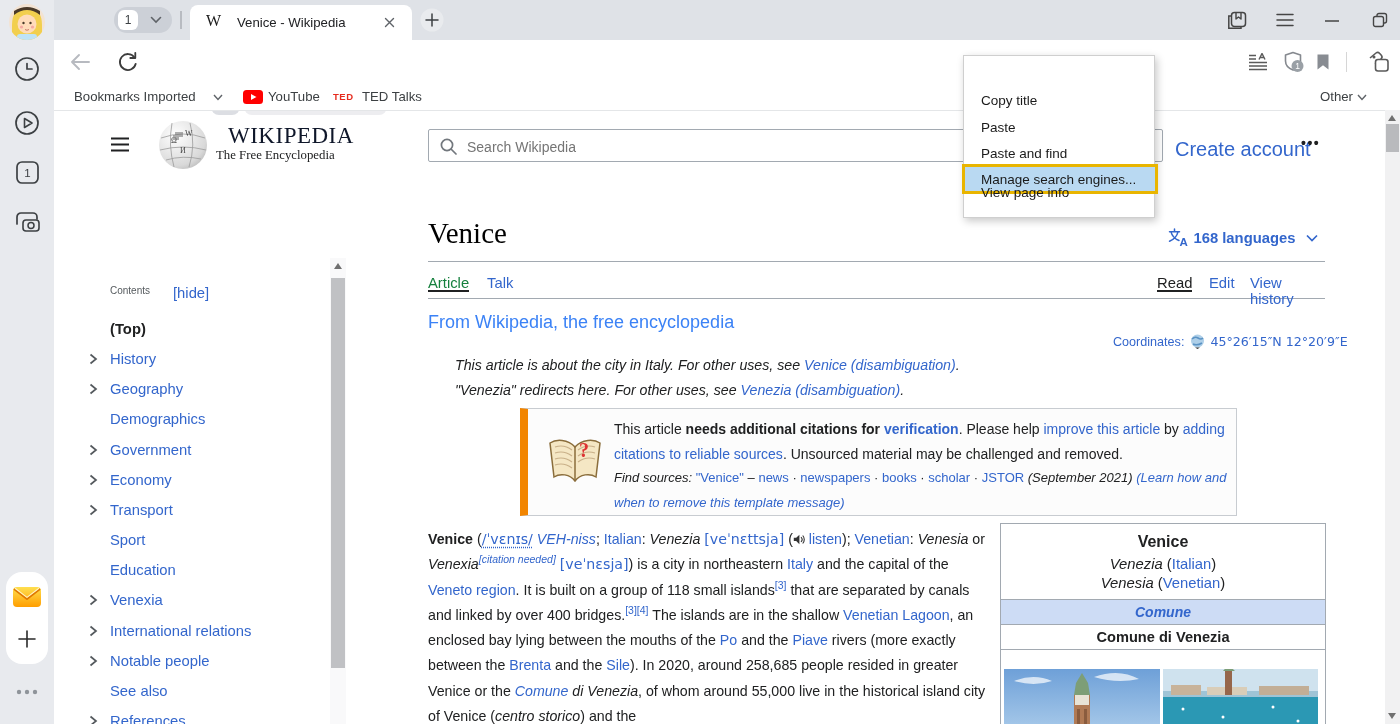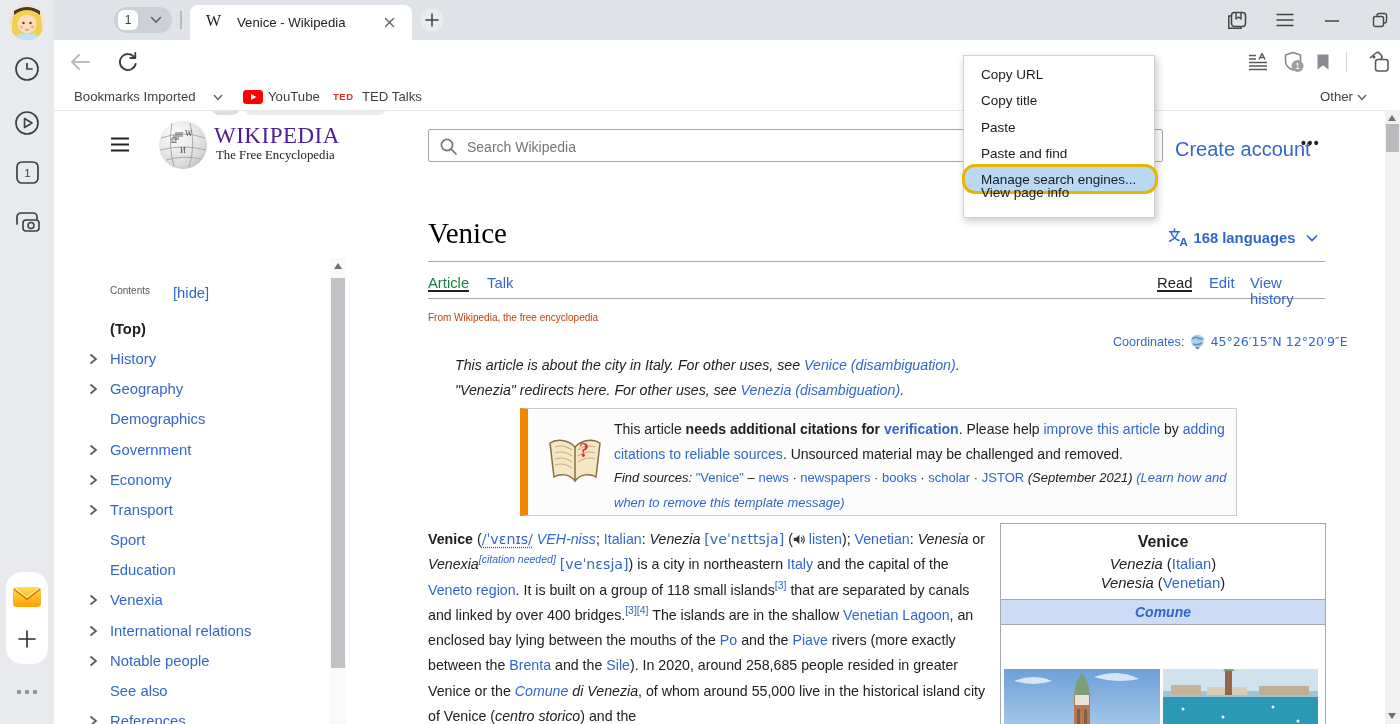--- a/index.html
+++ b/index.html
@@ -19,21 +19,21 @@
   .urlpill{position:absolute;left:190px;top:49px;width:143px;height:26px;background:#ededf0;border-radius:8px;
            font-size:13.5px;line-height:26px;color:#999ea6;padding-left:10px;box-sizing:border-box}
   .lockchip{position:absolute;left:157px;top:49px;width:29px;height:26px;background:#dcdee3;border-radius:8px}
   #centerTitle{position:absolute;left:400px;top:52px;width:640px;text-align:center;font-size:15px;color:#1f1f1f}
   
   #ctxmenu{position:absolute;left:963px;top:55px;width:192px;height:163px;background:#fff;
            border:1px solid #cfcfcf;box-shadow:2px 3px 8px rgba(0,0,0,.22);z-index:60;box-sizing:border-box}
   .menu-item{position:absolute;left:0;width:100%;height:26px;line-height:26px;padding-left:17px;
              box-sizing:border-box;font-size:13.5px;color:#1a1a1a}
   .menu-item.hl{left:-2px;width:196px;height:30px;line-height:25px;margin-top:-3px;background:#b9d9f2;
-                border:3px solid #e9b500;border-radius:13px;padding-left:16px}
+                border:3px solid #e9b500;border-radius:0;padding-left:16px}
   
   .serif{font-family:"Liberation Serif",serif}
   .lk{color:#3366cc}
   .b{font-weight:700}
   .i{font-style:italic}
   .sup{font-size:10.5px;vertical-align:super;line-height:0}
   .ipa{font-family:"DejaVu Sans",sans-serif}
   .dot{text-decoration:underline dotted #3366cc;text-underline-offset:3px}
   .rich span{white-space:pre-wrap}
   #lead{position:absolute;left:428px;top:527px;width:567px;font-size:14.2px;line-height:25.3px}
@@ -253,21 +253,21 @@
             </radialGradient>
           </defs>
         <circle cx="25" cy="25" r="24" fill="url(#gl)"></circle>
         <path d="M3 18 Q25 10 47 18 M2 30 Q25 24 48 30 M14 3 Q10 25 16 47 M32 3 Q38 25 31 47 M8 40 Q25 35 43 39" stroke="#9a9a9a" stroke-width="0.8" fill="none"></path>
         <text x="13" y="23" font-size="8" fill="#444" font-family="Liberation Serif,serif">Ω</text>
         <text x="27" y="16" font-size="8" fill="#444" font-family="Liberation Serif,serif">W</text>
         <text x="22" y="33" font-size="8" fill="#444" font-family="Liberation Serif,serif">И</text>
         <path d="M17 12 h8 v5 h-4 v3 h-6 v-5 h2 Z" fill="#6e6e6e" opacity="0.55"></path>
       </svg>
     </div>
-    <div class="abs serif" style="left:214px;top:123px;font-size:23px;letter-spacing:0.5px;color:#4c1d95">WIKIPEDIA</div>
+    <div class="abs serif" style="left:228px;top:123px;font-size:23px;letter-spacing:0.5px;color:#0f172a">WIKIPEDIA</div>
     <div class="abs serif" style="left:216px;top:148px;font-size:12.8px;color:#202122">The Free Encyclopedia</div>
 
     <div class="abs" style="left:428px;top:129px;width:735px;height:33px;border:1px solid #a2a9b1;border-radius:2px;box-sizing:border-box;background:#fff">
       <svg class="abs" style="left:11px;top:8px" width="17" height="17" viewBox="0 0 17 17">
           <circle cx="7" cy="7" r="5.6" fill="none" stroke="#72777d" stroke-width="1.7"></circle>
           <path d="M11.5 11.5 L16 16" stroke="#72777d" stroke-width="1.7" stroke-linecap="round"></path>
         </svg>
       <input style="position: absolute; left: 36px; top: 1px; width: 400px; height: 29px; border: none; outline: none; font-size: 14px; font-family: &quot;Liberation Sans&quot;, sans-serif; color: rgb(114, 119, 125); background: transparent;" placeholder="Search Wikipedia">
     </div>
     <span class="abs lk" style="left:1175px;top:138px;font-size:20px">Create account</span>
@@ -287,21 +287,21 @@
     <div class="abs" style="left:428px;top:261px;width:897px;height:1px;background:#a2a9b1"></div>
 
     <div class="abs" style="left:428px;top:274px;width:897px;height:24px;border-bottom:1px solid #a2a9b1">
       <span class="abs" style="left:0;top:1px;font-size:14.8px;color:#15803d"><span>Article</span><span class="wtab-underline"></span></span>
       <span class="abs lk" style="left:59px;top:1px;font-size:14.8px">Talk</span>
       <span class="abs" style="left:729px;top:1px;font-size:14.8px;color:#202122"><span>Read</span><span class="wtab-underline"></span></span>
       <span class="abs lk" style="left:781px;top:1px;font-size:14.8px">Edit</span>
       <span class="abs lk" style="left:822px;top:1px;font-size:14.8px">View history</span>
     </div>
 
-    <div class="abs" style="left:428px;top:312px;font-size:10px;color:#c2410c">From Wikipedia, the free encyclopedia</div>
+    <div class="abs" style="left:428px;top:312px;font-size:18px;color:#3b82f6">From Wikipedia, the free encyclopedia</div>
 
     <div class="abs" style="left:1113px;top:334px;font-size:12.6px">
       <span class="lk">Coordinates:</span>
       <svg style="display:inline-block;vertical-align:-3px;margin:0 2px" width="15" height="15" viewBox="0 0 15 15">
           <circle cx="7.5" cy="7" r="6.5" fill="#aecfe8"></circle>
           <path d="M2 5 q3-3 6-1 q3 2 5 0 M3 10 q4 2 9-1" stroke="#5b93c4" stroke-width="1.6" fill="none"></path>
           <path d="M5 13.5 h5 l-2.5 1.5 Z" fill="#333"></path>
         </svg>
       <span class="lk ipa">45°26′15″N 12°20′9″E</span>
     </div>
@@ -323,20 +323,21 @@
     <div id="lead" class="rich"><span class="b">Venice</span><span> (</span><span class="lk ipa dot">/ˈvɛnɪs/</span><span> </span><span class="lk i">VEH-niss</span><span>; </span><span class="lk">Italian</span><span>: </span><span class="i">Venezia</span><span> </span><span class="lk ipa">[veˈnɛttsja]</span><span> (</span><svg width="12" height="11" viewBox="0 0 12 11" style="display:inline-block;vertical-align:-1px">
           <path d="M0.8 3.8h2.4L6.4 0.8v9.4L3.2 7H0.8z" fill="#333"></path>
           <path d="M8 3.1a3.4 3.4 0 0 1 0 4.8M9.7 1.5a5.9 5.9 0 0 1 0 8" stroke="#333" fill="none" stroke-width="1.1"></path>
         </svg><span class="lk"> listen</span><span>); </span><span class="lk">Venetian</span><span>: </span><span class="i">Venesia</span><span> or </span><span class="i">Venexia</span><span class="lk sup i">[citation needed]</span><span> </span><span class="lk ipa">[veˈnɛsja]</span><span>) is a city in northeastern </span><span class="lk">Italy</span><span> and the capital of the </span><span class="lk">Veneto region</span><span>. It is built on a group of 118 small islands</span><span class="lk sup">[3]</span><span> that are separated by canals and linked by over 400 bridges.</span><span class="lk sup">[3][4]</span><span> The islands are in the shallow </span><span class="lk">Venetian Lagoon</span><span>, an enclosed bay lying between the mouths of the </span><span class="lk">Po</span><span> and the </span><span class="lk">Piave</span><span> rivers (more exactly between the </span><span class="lk">Brenta</span><span> and the </span><span class="lk">Sile</span><span>). In 2020, around 258,685 people resided in greater Venice or the </span><span class="lk i">Comune</span><span class="i"> di Venezia</span><span>, of whom around 55,000 live in the historical island city of Venice (</span><span class="i">centro storico</span><span>) and the</span></div>
 
     <div id="infobox">
       <div style="padding-top:9px;font-size:16px;font-weight:700">Venice</div>
       <div class="rich" style="padding-top:5px;font-size:14.8px"><span class="i">Venezia</span><span> (</span><span class="lk">Italian</span><span>)</span></div>
       <div class="rich" style="padding-top:3px;padding-bottom:8px;font-size:14.8px"><span class="i">Venesia</span><span> (</span><span class="lk">Venetian</span><span>)</span></div>
       <div class="ib-row" style="background:#cddcf5"><span class="lk b i" style="font-size:14px">Comune</span></div>
+      <div class="ib-row" style="font-weight:700;font-size:14.6px">Comune di Venezia</div>
       <div class="ib-row" style="height:60px;padding:2px"></div>
     </div>
     <div class="abs" style="left:1004px;top:669px;width:156px;height:55px;overflow:hidden">
       <svg width="156" height="80" viewBox="0 0 156 80">
         <defs>
             <linearGradient id="sky" x1="0" y1="0" x2="0" y2="1">
               <stop offset="0" stop-color="#6ea0d8"></stop>
               <stop offset="1" stop-color="#b9d6ef"></stop>
             </linearGradient>
           </defs>
@@ -451,21 +452,20 @@
 
     <div class="sb-track" style="left:1385px;top:110px;width:15px;height:614px;background:#f1f1f2">
       <div class="tri-up" style="position:absolute;left:3px;top:5px"></div>
       <div class="sb-thumb" style="left:1px;top:14px;width:13px;height:28px;background:#b9babd"></div>
       <div class="tri-down" style="position:absolute;left:3px;top:603px"></div>
     </div>
   </div>
 
   <div id="ctxmenu">
 
-  <div class="menu-item" style="top: 6px;">Copy URL</div>
       <div class="menu-item" style="top: 32.3px;">Copy title</div>
       <div class="menu-item" style="top: 84.9px;">Paste and find</div>
       <div class="menu-item" style="top: 58.6px;">Paste</div>
       <div class="menu-item hl" style="top: 111.2px;">Manage search engines...</div>
       <div class="menu-item" style="top: 124px;">View page info</div>
     </div>
 
 </div>
 
 </body></html>

